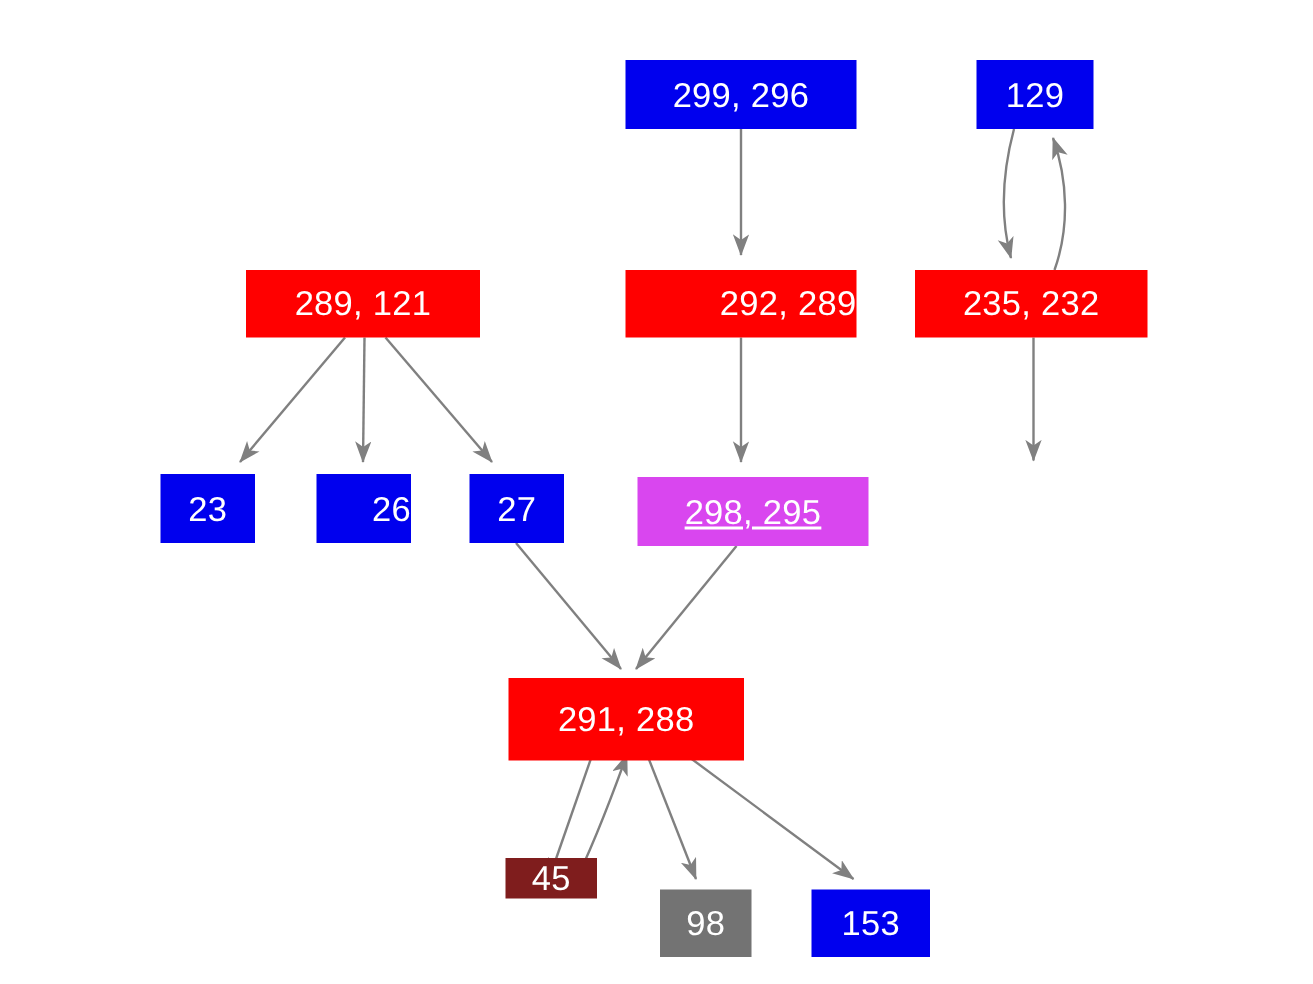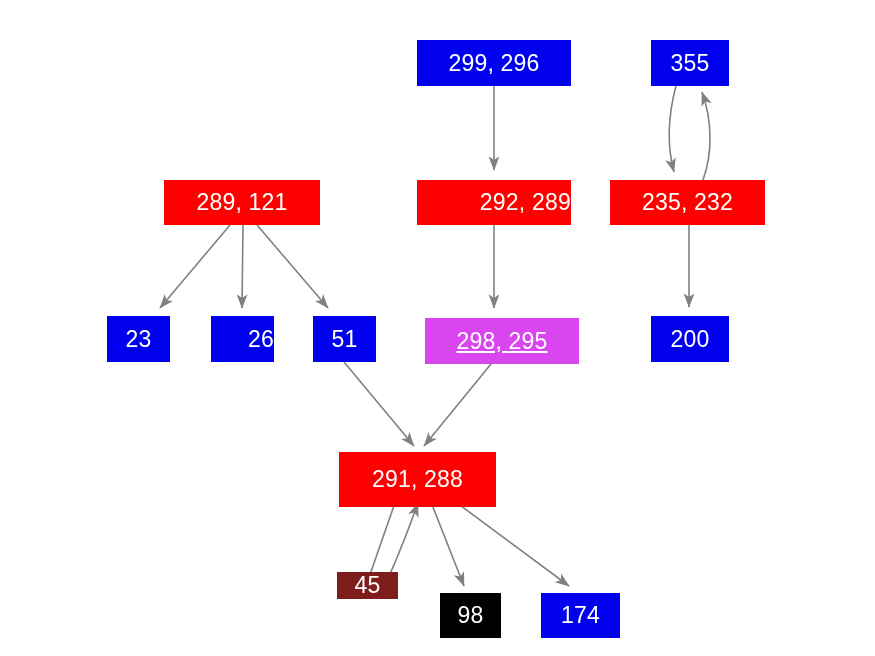--- a/index.html
+++ b/index.html
@@ -68,21 +68,21 @@
       <path d="M 429,485 L 464,574"></path>
       <path d="M 449,485 L 569,574"></path>
     </g>
   </svg>
 
   <div class="node" style="left:417px; top:28px; width:154px; height:46px; background:#0000ee;">
     <span>299, 296</span>
   </div>
 
   <div class="node" style="left:651px; top:28px; width:78px; height:46px; background:#0000ee;">
-    <span>355</span>
+    <span>129</span>
   </div>
 
   <div class="node" style="left:164px; top:168px; width:156px; height:45px; background:#ff0000;">
     <span>289, 121</span>
   </div>
 
   <div class="node" style="left:417px; top:168px; width:154px; height:45px; background:#ff0000;justify-content:flex-end;">
     <span>292, 289</span>
   </div>
 
@@ -92,40 +92,37 @@
 
   <div class="node" style="left:107px; top:304px; width:63px; height:46px; background:#0000ee;">
     <span>23</span>
   </div>
 
   <div class="node" style="left:211px; top:304px; width:63px; height:46px; background:#0000ee;justify-content:flex-end;">
     <span>26</span>
   </div>
 
   <div class="node" style="left:313px; top:304px; width:63px; height:46px; background:#0000ee;">
-    <span>51</span>
+    <span>27</span>
   </div>
 
   <div class="node" style="left:425px; top:306px; width:154px; height:46px; background:#d946ef;text-decoration:underline;">
     <span>298, 295</span>
   </div>
 
-  <div class="node" style="left:651px; top:304px; width:78px; height:46px; background:#0000ee;">
-    <span>200</span>
-  </div>
 
   <div class="node" style="left:339px; top:440px; width:157px; height:55px; background:#ff0000;">
     <span>291, 288</span>
   </div>
 
   <div class="node" style="left:337px; top:560px; width:61px; height:27px; background:#7f1d1d;">
     <span>45</span>
   </div>
 
-  <div class="node" style="left:440px; top:581px; width:61px; height:45px; background:#000000;">
+  <div class="node" style="left:440px; top:581px; width:61px; height:45px; background:#737373;">
     <span>98</span>
   </div>
 
   <div class="node" style="left:541px; top:581px; width:79px; height:45px; background:#0000ee;">
-    <span>174</span>
+    <span>153</span>
   </div>
 
 </div>
 
 </body></html>

